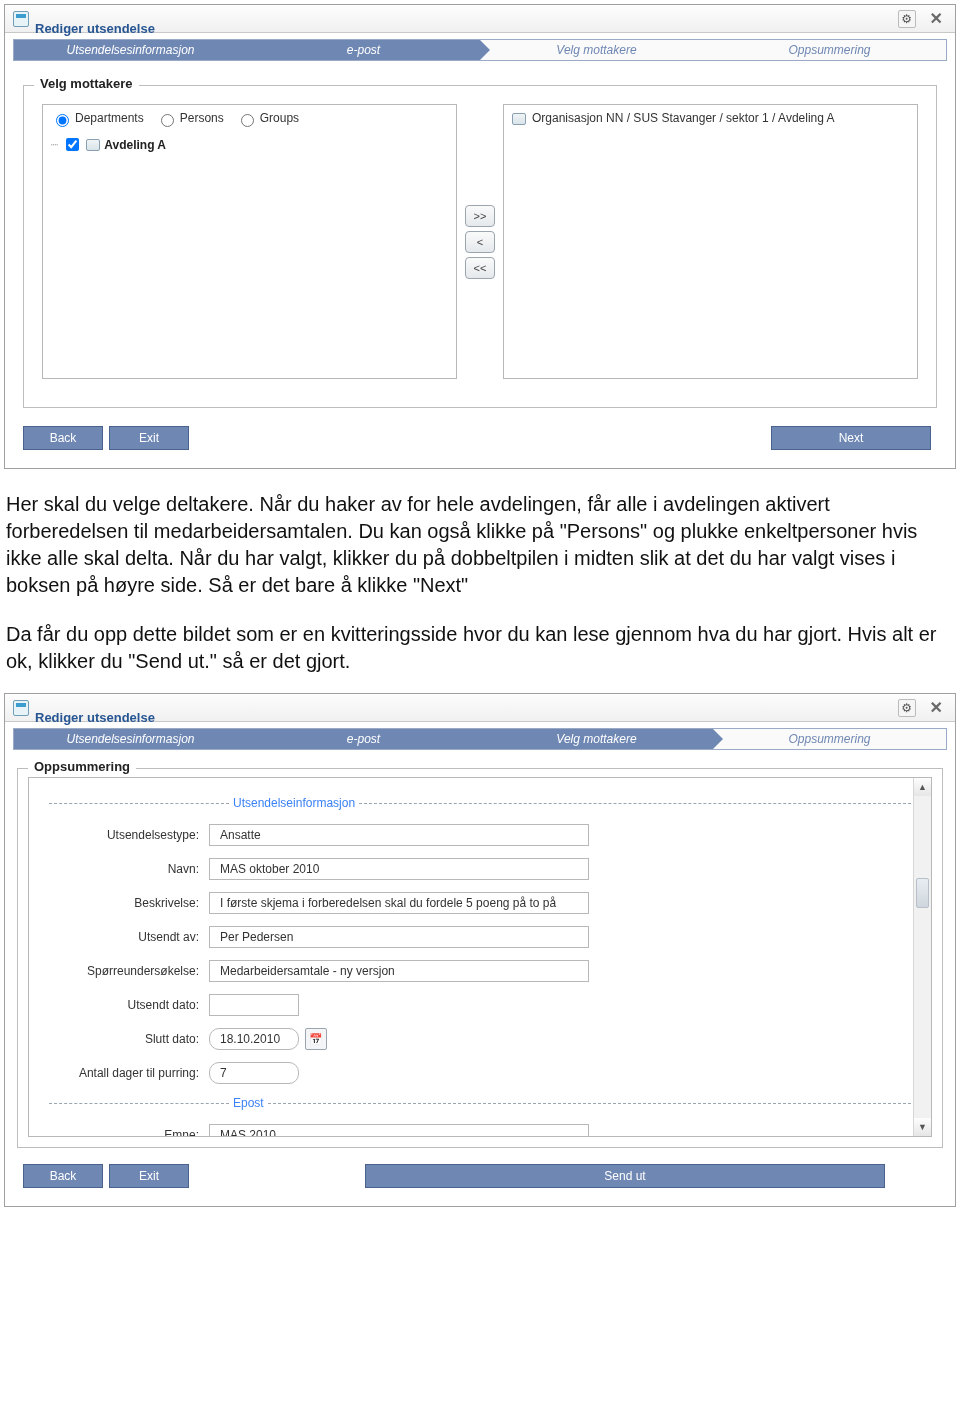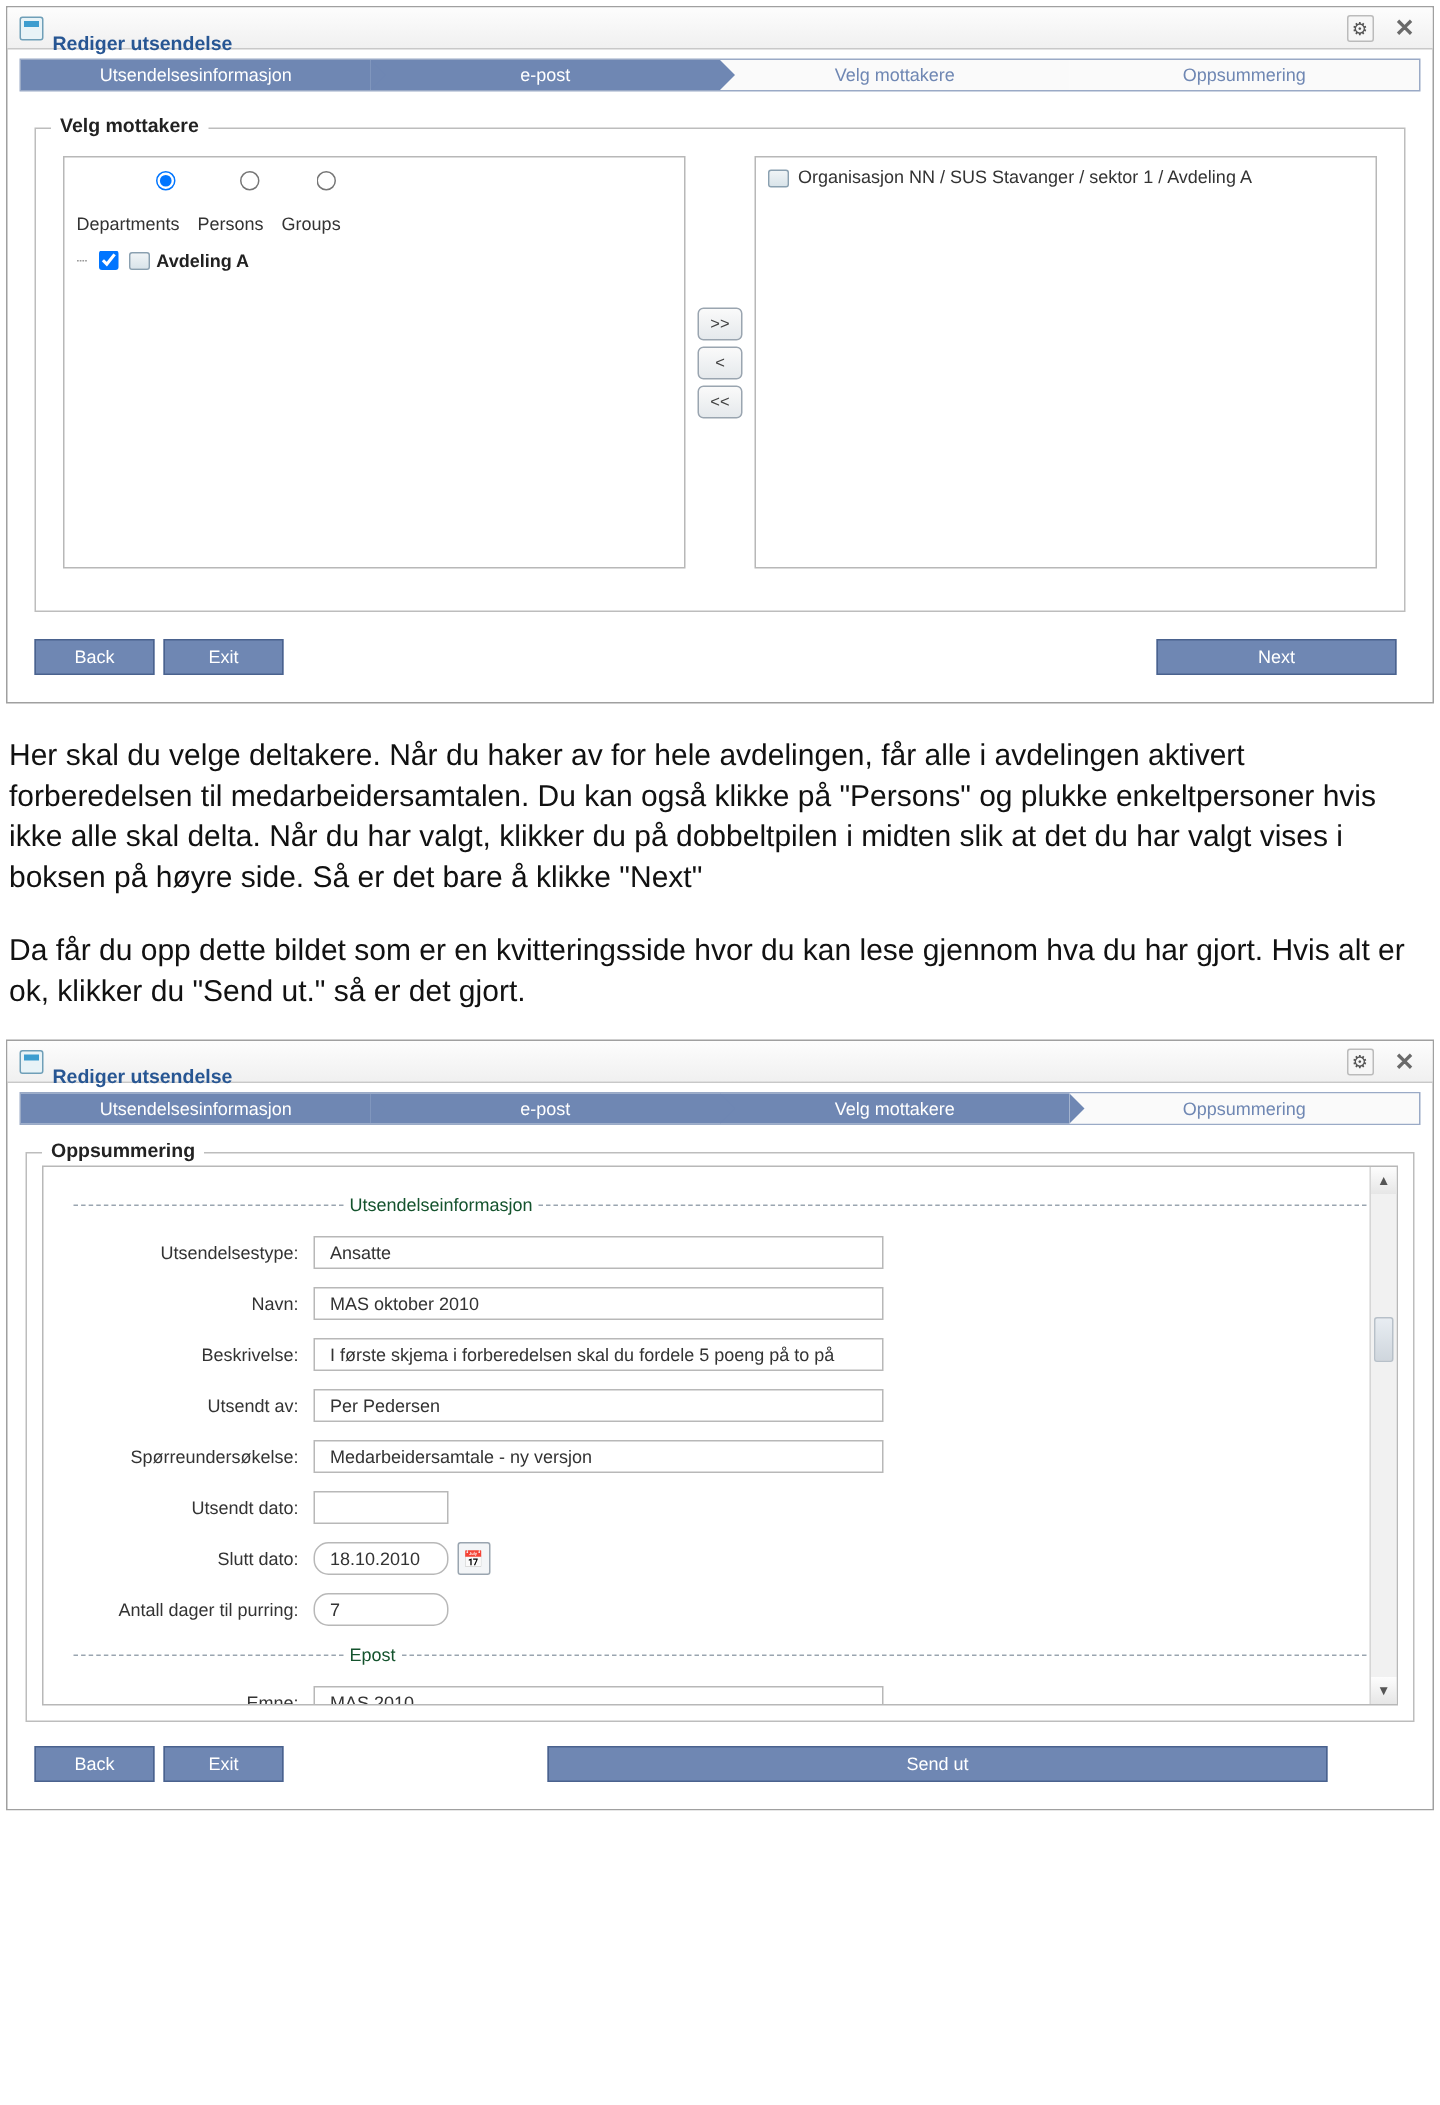--- a/index.html
+++ b/index.html
@@ -51,21 +51,21 @@
     width: 18px; height: 18px; border: 1px solid #bbb;
     border-radius: 2px; background: #f6f6f6;
     display: flex; align-items: center; justify-content: center;
     font-size: 12px; color: #555;
   }
   .close-icon {
     font-size: 16px; color: #6a6a6a; font-weight: bold;
     padding: 0 4px; cursor: pointer;
   }
   
-  .wizard-wrap { padding: 6px 8px 0 8px; }
+  .wizard-wrap { padding: 6px 8px 0 8px; font-style: italic; }
   .wizard {
     display: flex;
     height: 22px;
     border: 1px solid #9aaac6;
     position: relative;
     font-size: 12px;
   }
   .wizard .step {
     flex: 1;
     display: flex; align-items: center; justify-content: center;
@@ -119,21 +119,21 @@
     padding: 6px 8px;
     font-size: 12px;
     color: #333;
     overflow: auto;
   }
   .panel.left .radio-row {
     display: flex; gap: 12px; align-items: center;
     margin-bottom: 8px;
   }
   .panel.left .radio-row label {
-    display: flex; align-items: flex-end; gap: 15px; flex-direction: column;
+    display: flex; align-items: flex-start; gap: 3px;
   }
   .tree-row {
     display: flex; align-items: center; gap: 4px;
   }
   .tree-connector {
     color: #999; font-family: monospace;
   }
   .dept-icon {
     display: inline-block; width: 14px; height: 12px;
     border: 1px solid #8aa0b0; border-radius: 2px;
@@ -182,21 +182,21 @@
   .summary-scroll {
     position: relative;
     border: 1px solid #b8b8b8;
     margin: 0;
     padding: 18px 20px 6px 20px;
     height: 360px;
     overflow: hidden;
   }
   .section-divider {
     display: flex; align-items: center;
-    color: #14532d; font-size: 12px;
+    color: #3b82f6; font-size: 12px;
     margin: 0 0 14px 0;
   }
   .section-divider::before {
     content: "";
     border-top: 1px dashed #9aa5b0;
     flex: 0 0 180px;
     margin-right: 4px;
   }
   .section-divider::after {
     content: "";

